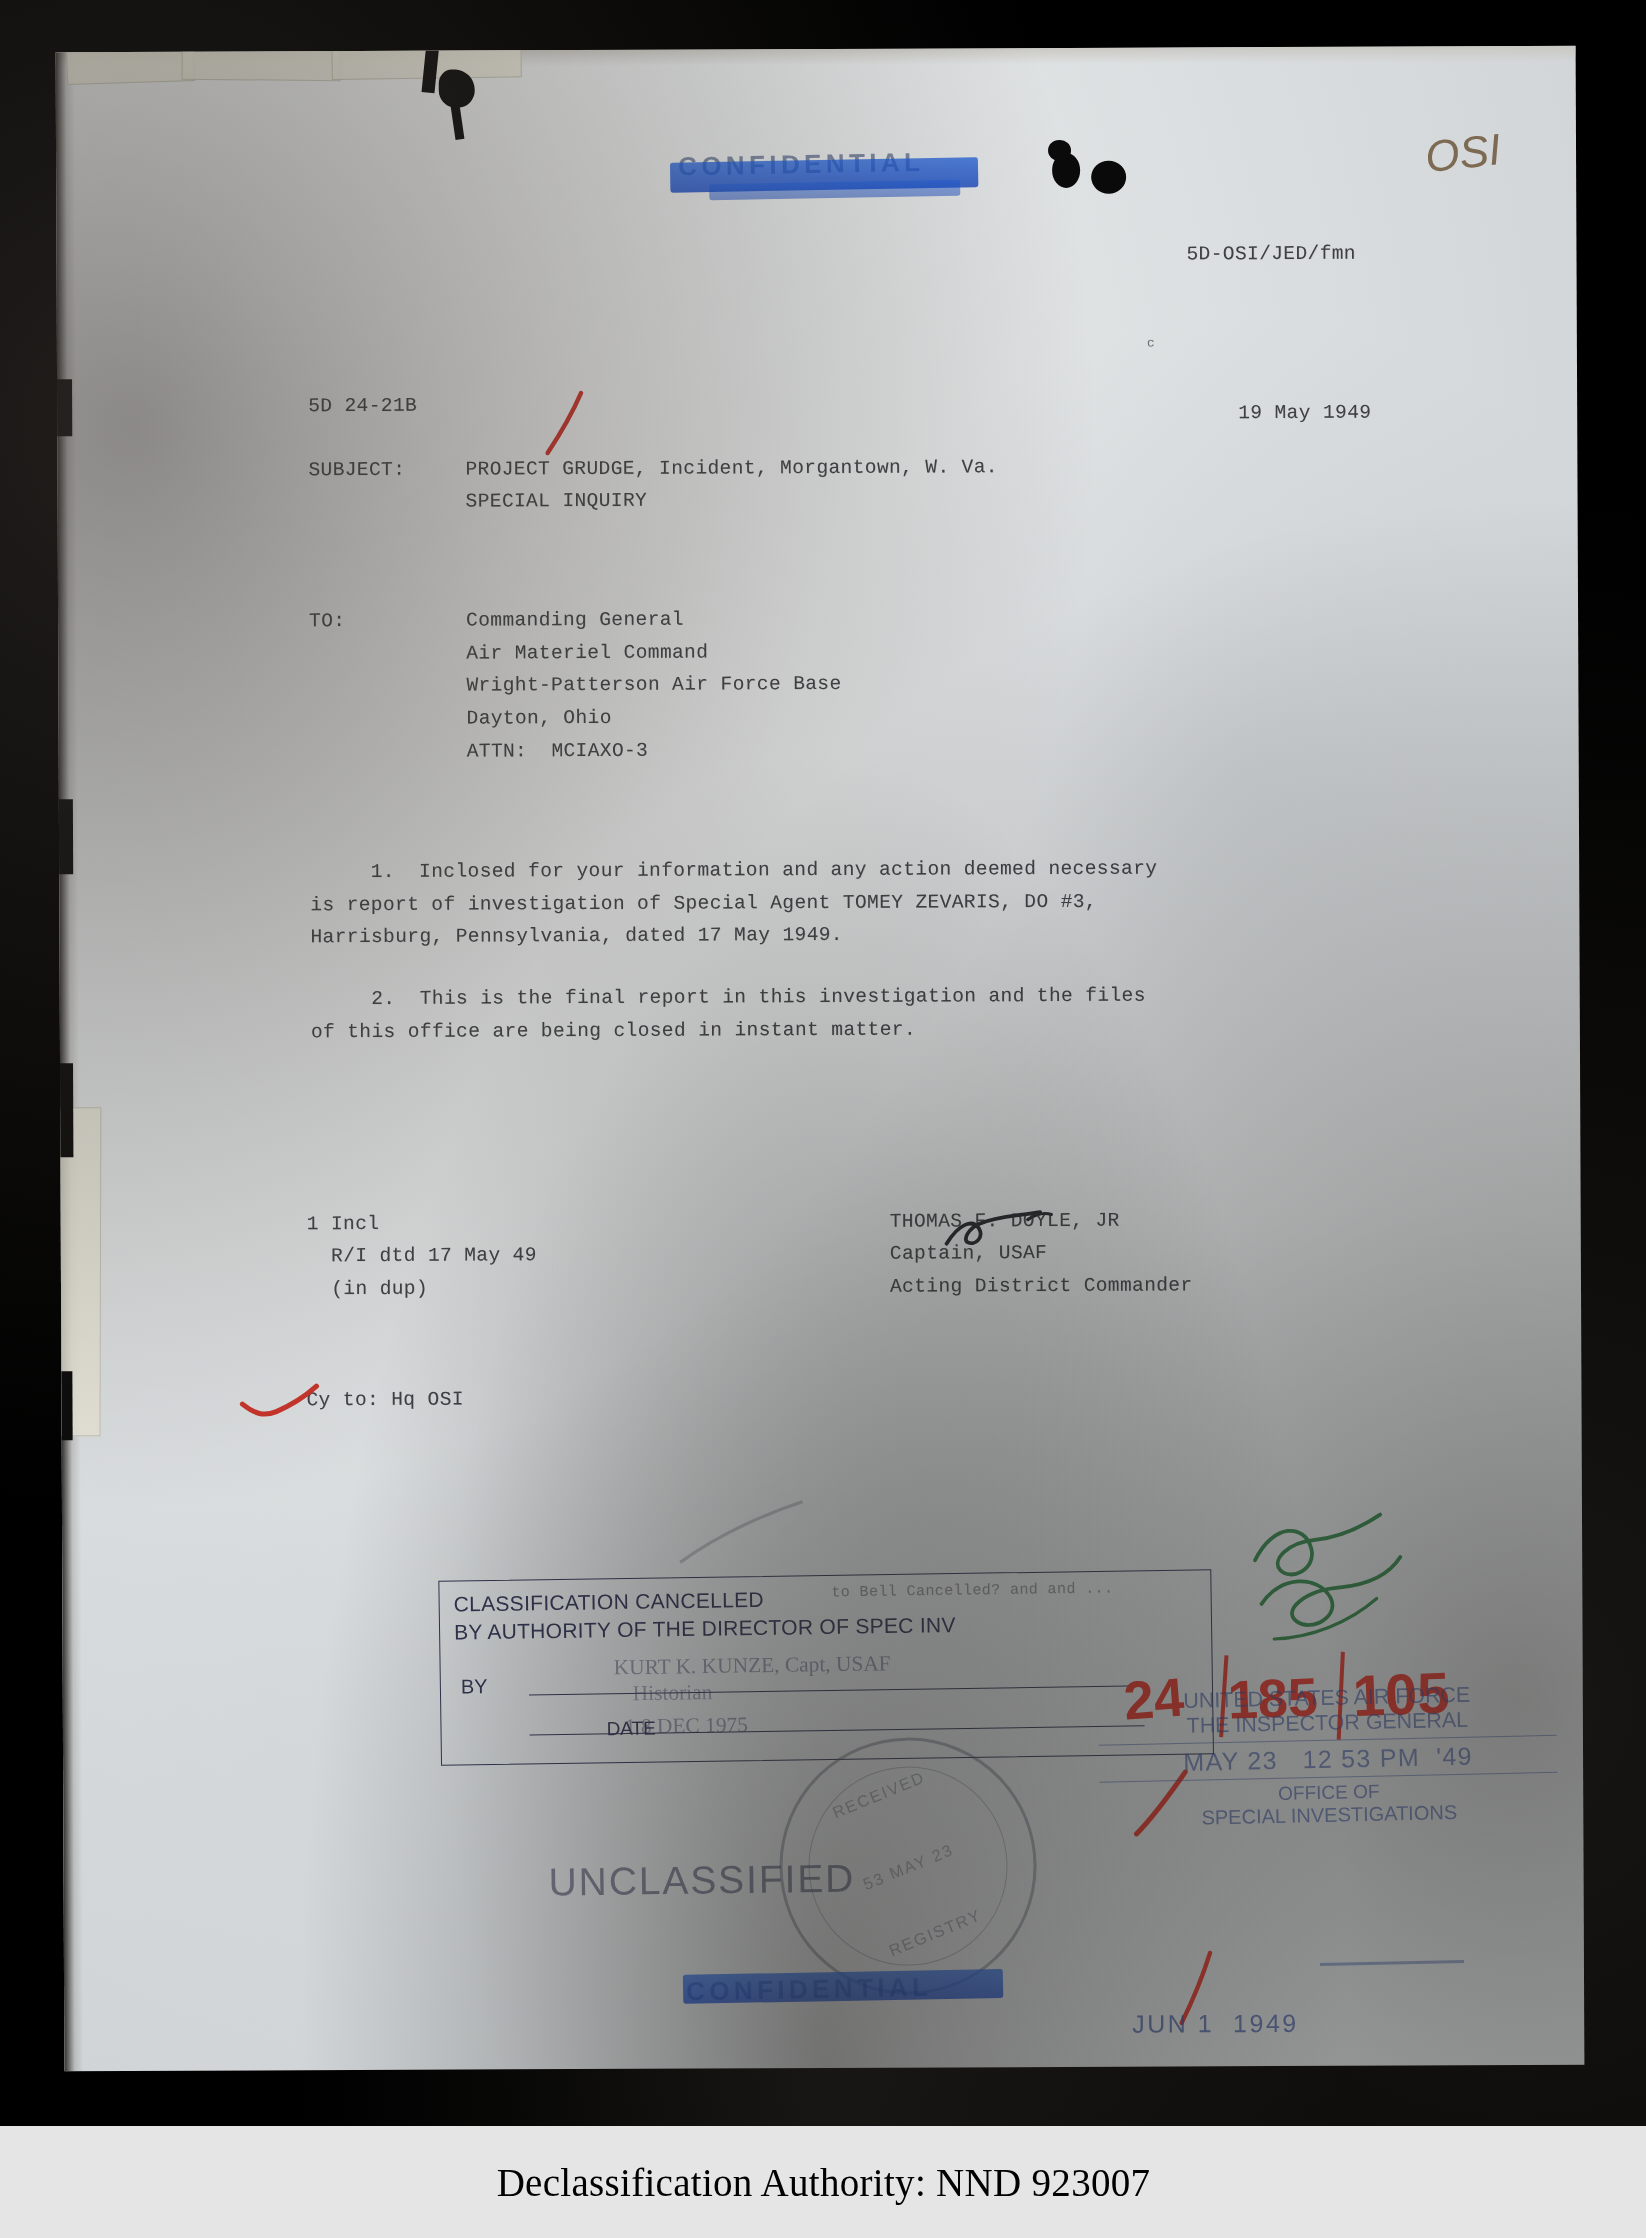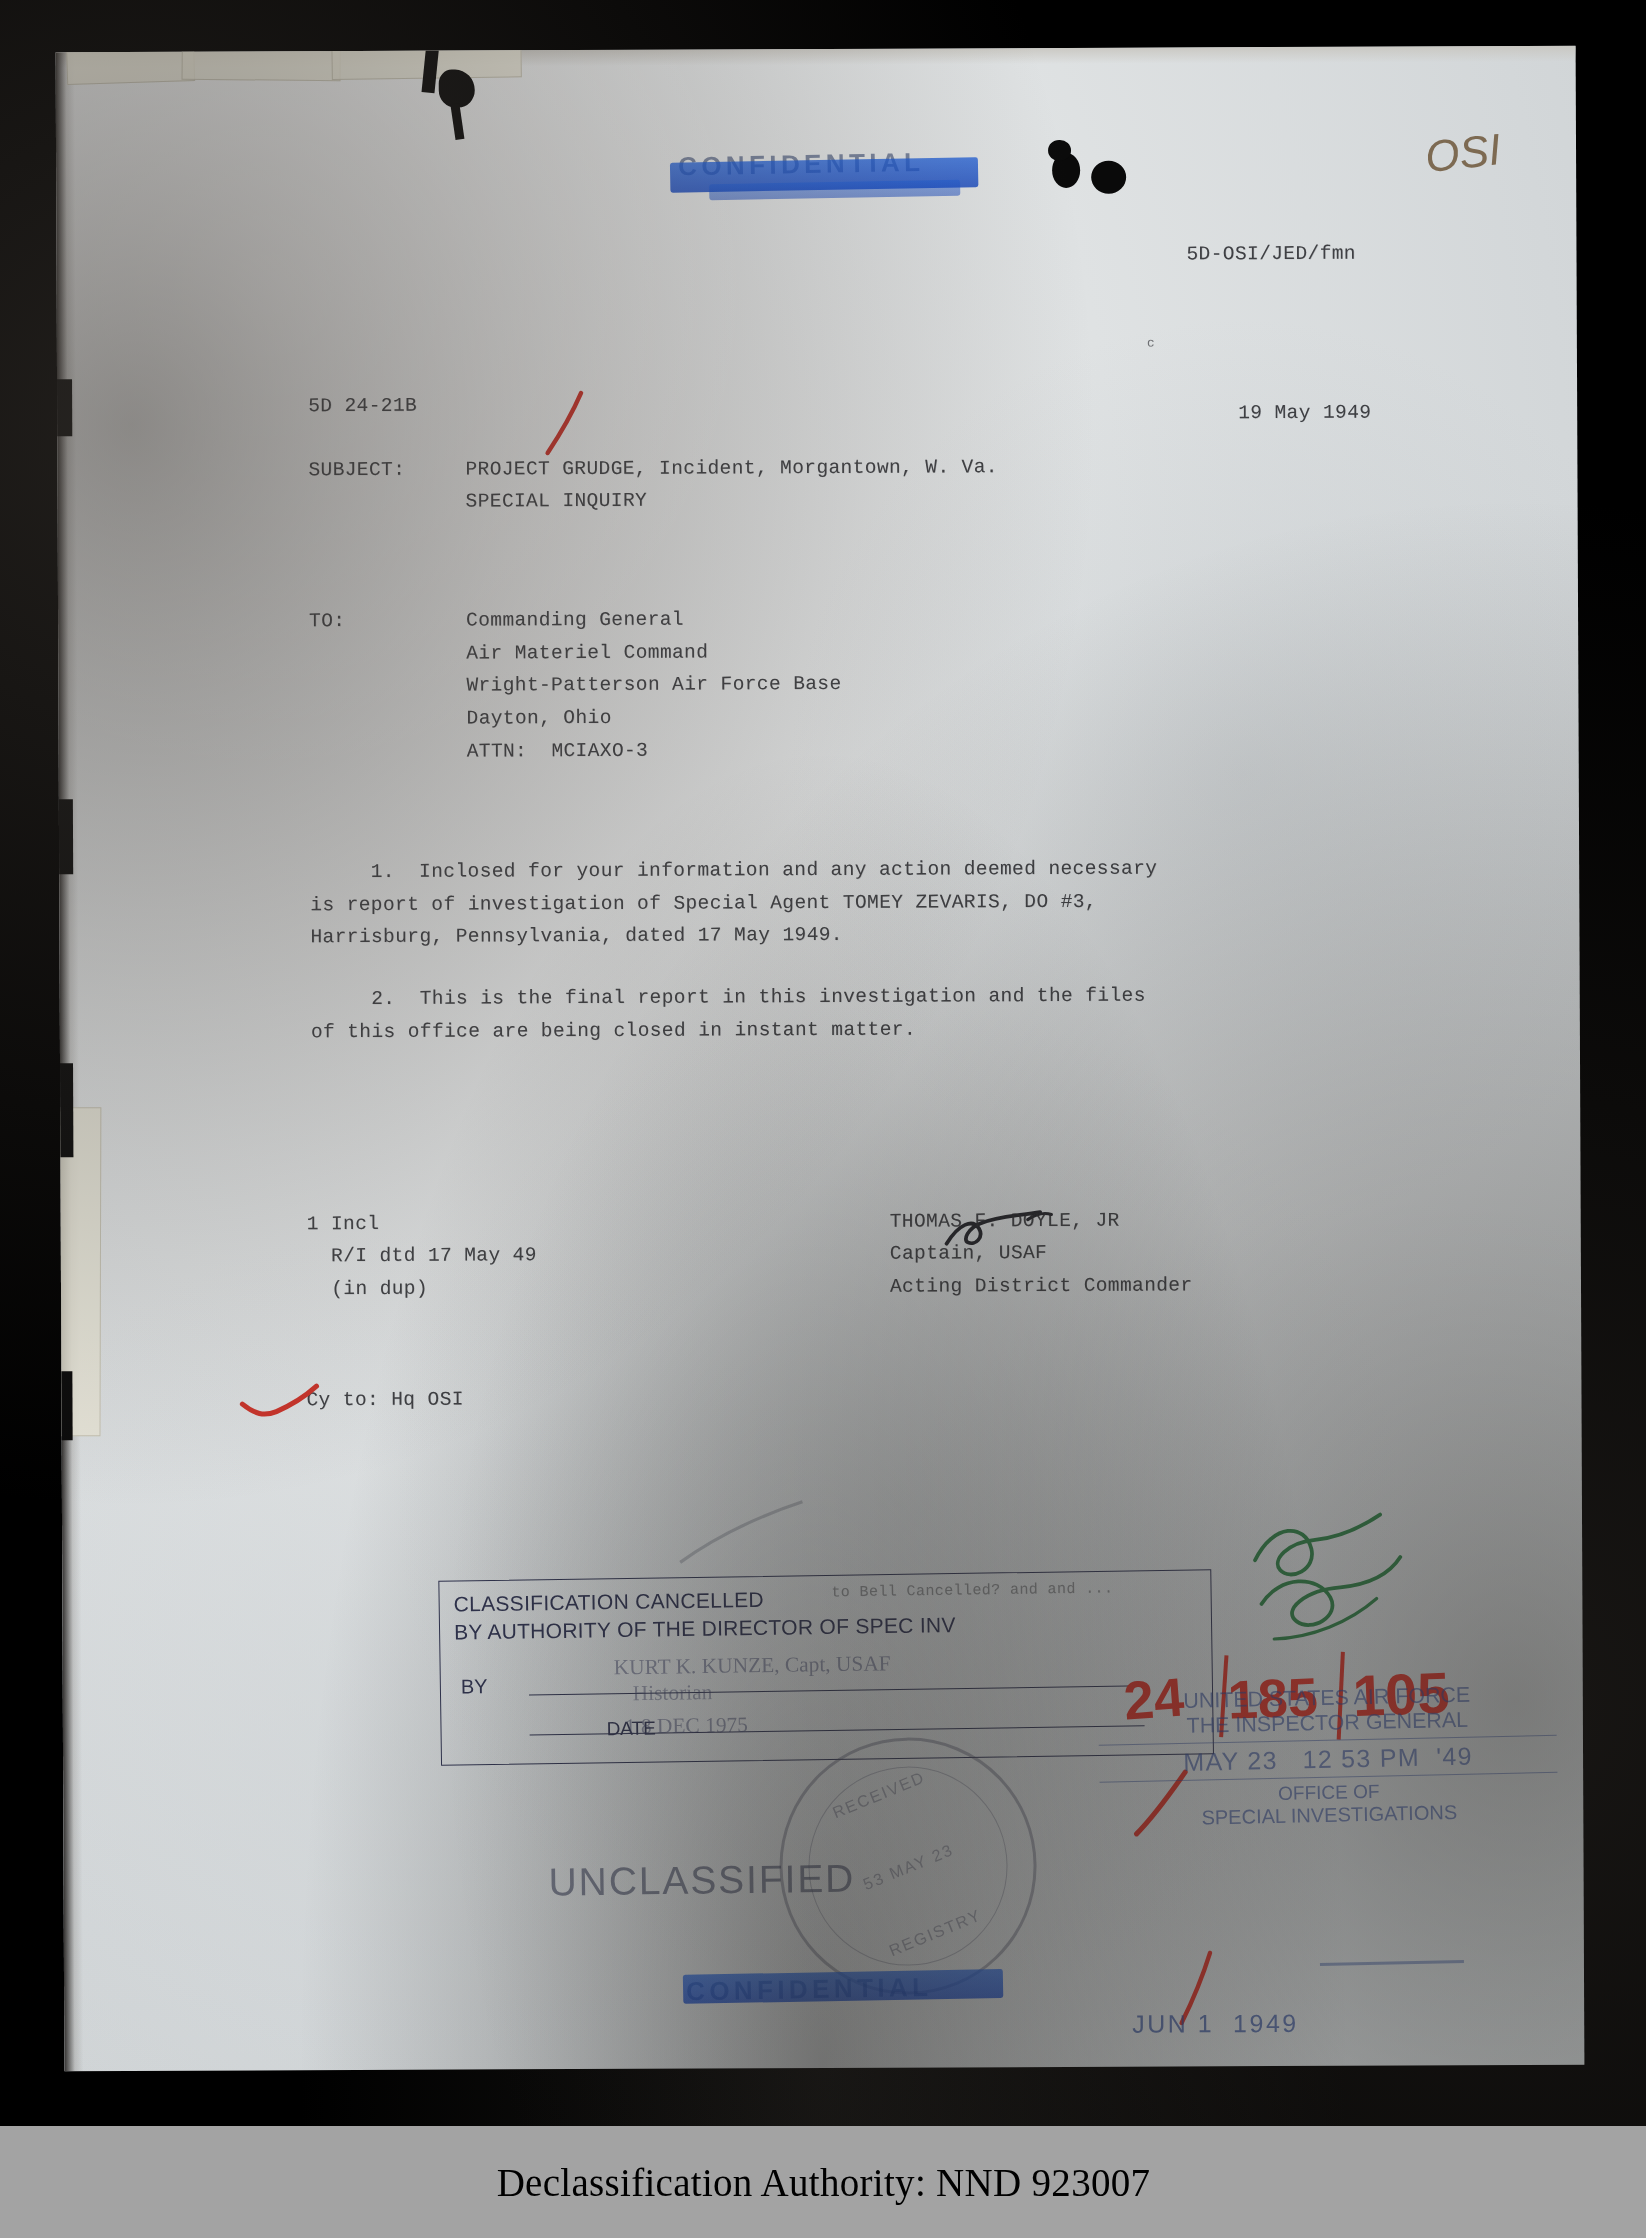--- a/index.html
+++ b/index.html
@@ -260,21 +260,21 @@
     pointer-events: none;
   }
 
   
   #caption {
     position: absolute;
     left: 0;
     top: 2126px;
     width: 1647px;
     height: 113px;
-    background: #a3a3a3;
+    background: #e5e5e5;
     color: #000000;
     font-family: "Liberation Serif", serif;
     font-size: 39px;
     display: flex;
     align-items: center;
     justify-content: center;
     letter-spacing: 0.3px;
   }
 
   

